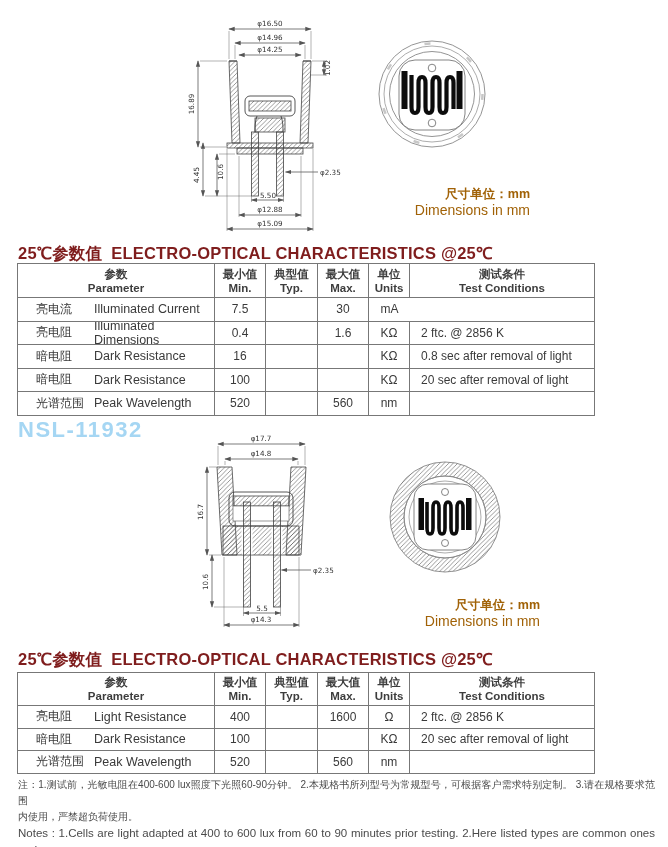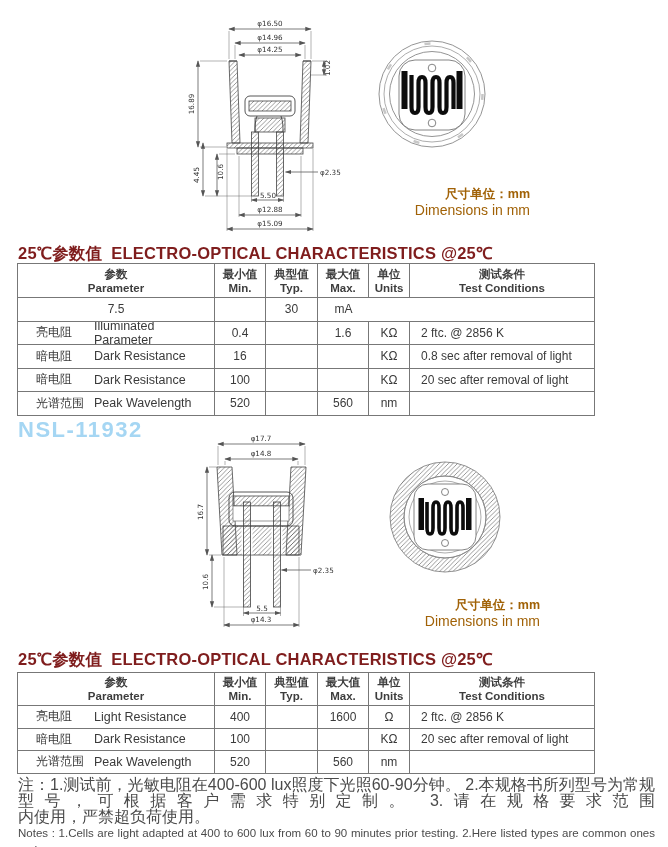--- a/index.html
+++ b/index.html
@@ -20,21 +20,21 @@
         font-size:12px;color:#3a3a3a;overflow:hidden;}
   .cell:last-child{border-right:none;}
   .thead .cell{flex-direction:column;font-size:11.5px;line-height:14px;color:#3d3d3d;font-weight:bold;}
   .t1 .thead .cell{height:33px;} .t1 .tbody-row .cell{height:22.5px;}
   .t2 .thead .cell{height:32px;} .t2 .tbody-row .cell{height:21.5px;}
   .cell.param{justify-content:flex-start;padding-left:18px;}
   .cell.param .cn{width:58px;flex:none;}
   .cell.param .en{font-size:12.5px;}
   .cell.cond{justify-content:flex-start;padding-left:11px;white-space:pre;}
   .notes{position:absolute;left:18px;width:637px;color:#4a4a4a;}
-  .notes .cnl{font-size:16px;line-height:16px;}
+  .notes .cnl{font-size:10px;line-height:16px;}
   .notes .cnl.just{text-align:justify;text-align-last:justify;}
   .notes .enl{font-size:11.5px;line-height:17px;}
   .notes .enl.just{text-align:justify;text-align-last:justify;}
   svg{position:absolute;overflow:visible;}
   svg text{font-family:"DejaVu Sans",sans-serif;font-size:7.2px;fill:#333;}
   .dim{stroke:#444;stroke-width:.7;fill:none;}
   .ext{stroke:#666;stroke-width:.5;fill:none;}
   .part{stroke:#444;stroke-width:.9;fill:none;}
   .hatchf{fill:url(#hatch);stroke:#444;stroke-width:.8;}
   .ring{fill:none;stroke:#888;}
@@ -180,29 +180,33 @@
       <div class="cell">
           <div>单位</div>
           <div>Units</div>
         </div>
       <div class="cell">
           <div>测试条件</div>
           <div>Test Conditions</div>
         </div>
     </div>
     <div class="trow tbody-row">
+      <div class="cell param">
+          <span class="cn">亮电流</span>
+          <span class="en">Illuminated Current</span>
+        </div>
       <div class="cell">7.5</div>
       <div class="cell"></div>
       <div class="cell">30</div>
       <div class="cell">mA</div>
     </div>
     <div class="trow tbody-row">
       <div class="cell param">
           <span class="cn">亮电阻</span>
-          <span class="en">Illuminated Parameter</span>
+          <span class="en">Illuminated Dimensions</span>
         </div>
       <div class="cell">0.4</div>
       <div class="cell"></div>
       <div class="cell">1.6</div>
       <div class="cell">KΩ</div>
       <div class="cell cond">2 ftc. @ 2856 K</div>
     </div>
     <div class="trow tbody-row">
       <div class="cell param">
           <span class="cn">暗电阻</span>

